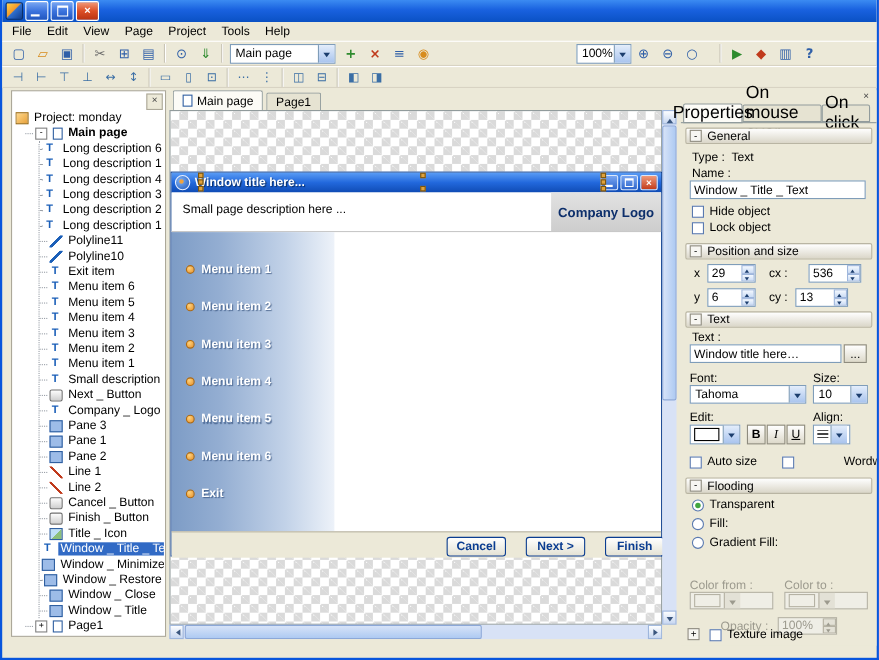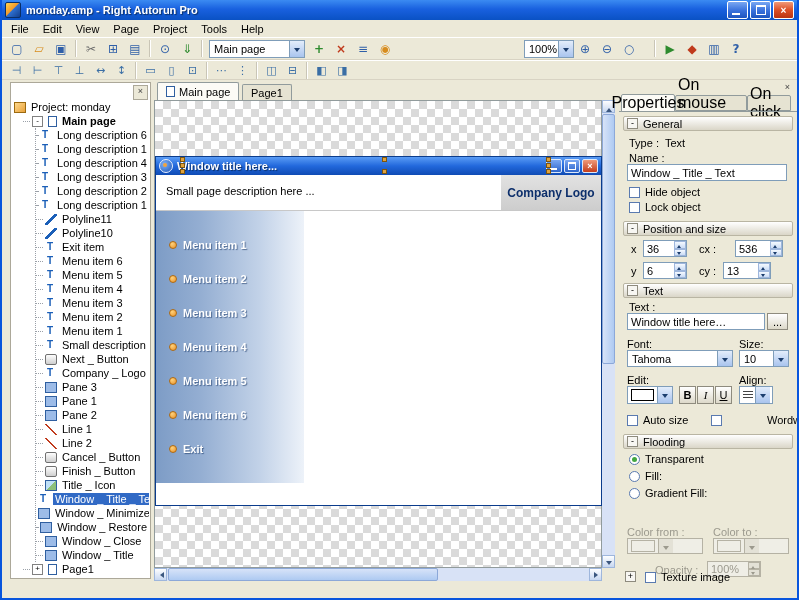--- a/index.html
+++ b/index.html
@@ -119,21 +119,20 @@
         display:flex;align-items:center;justify-content:center;font-size:11px;}
   .alico{width:10px;height:8px;background:repeating-linear-gradient(#444 0 1px,transparent 1px 3px);margin-right:2px;}
 </style>
 </head>
 <body>
 
 <div class="app">
 
   <div class="abs titlebar">
     <span class="appicon"></span>
-    <span class="apptitle">monday.amp - Right Autorun Pro</span>
     <span class="wbtn">
         <span class="minbar"></span>
       </span>
     <span class="wbtn">
         <span class="restbox"></span>
       </span>
     <span class="wbtn close">
         <span>×</span>
       </span>
   </div>
@@ -415,20 +414,25 @@
         <span class="mi" style="top:198px;">
             <span class="bullet"></span>
             <span>Menu item 6</span>
           </span>
         <span class="mi" style="top:232px;">
             <span class="bullet"></span>
             <span>Exit</span>
           </span>
       </div>
 
+      <div class="dstrip">
+        <span class="dnav" style="left:250px;">Cancel</span>
+        <span class="dnav" style="left:322px;">Next &gt;</span>
+        <span class="dnav" style="left:394px;">Finish</span>
+      </div>
     </div>
   </div>
 
   <div class="sb" style="left:600px;top:100px;width:13px;height:468px;">
     <span class="sbtn ar-up" style="left:0;top:0;"></span>
     <span class="thumb" style="left:0;top:14px;width:13px;height:250px;"></span>
     <span class="sbtn ar-dn" style="left:0;bottom:0;"></span>
   </div>
 
   <div class="sb" style="left:152px;top:568px;width:448px;height:13px;">
@@ -458,21 +462,21 @@
     <span class="flabel" style="left:26px;top:104px;">Hide object</span>
     <span class="cbx" style="left:10px;top:120px;"></span>
     <span class="flabel" style="left:26px;top:119px;">Lock object</span>
 
     <div class="sechdr" style="top:139px;">
       <span class="colbtn">-</span>
       <span>Position and size</span>
     </div>
     <span class="flabel" style="left:12px;top:161px;">x</span>
     <span class="tb" style="left:24px;top:158px;width:44px;height:17px;">
-      <span>36</span>
+      <span>29</span>
       <span class="spin">
           <i class="up"></i>
           <i class="dn"></i>
         </span>
     </span>
     <span class="flabel" style="left:80px;top:161px;">cx :</span>
     <span class="tb" style="left:104px;top:158px;width:48px;height:17px;margin-left:12px;">
       <span>536</span>
       <span class="spin">
           <i class="up"></i>

